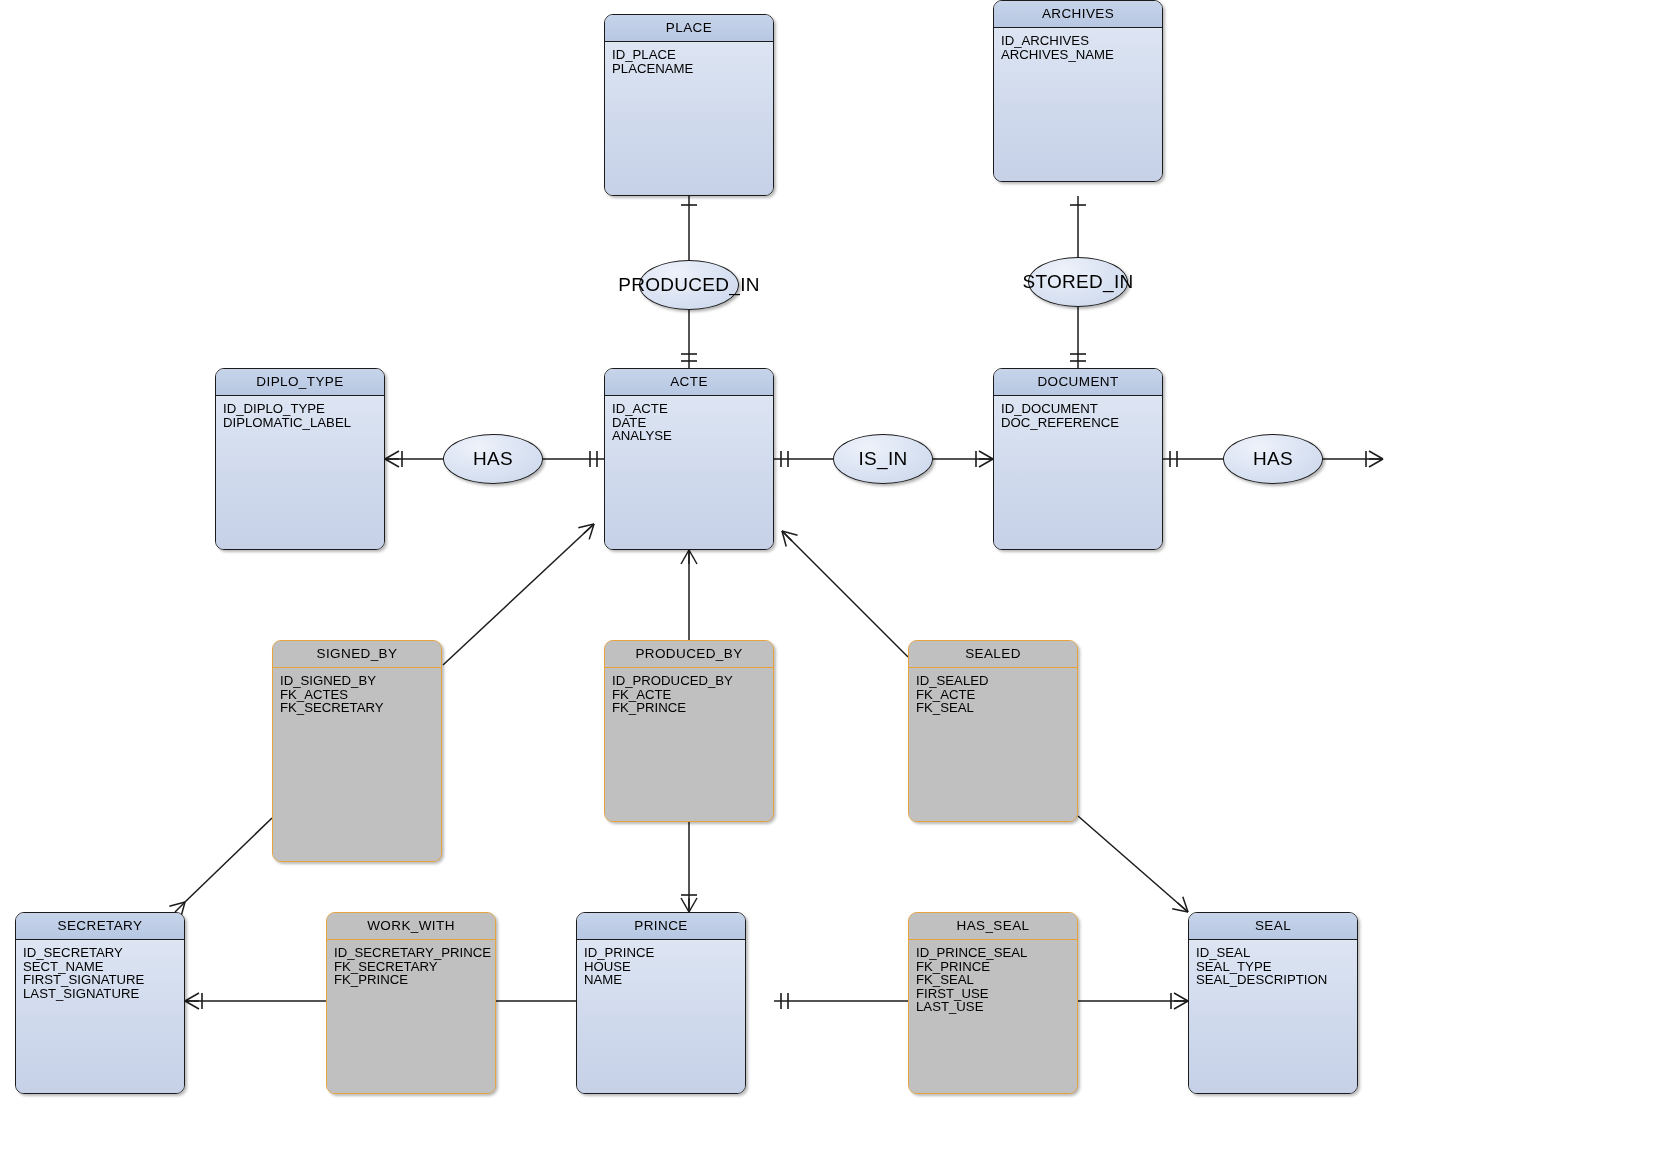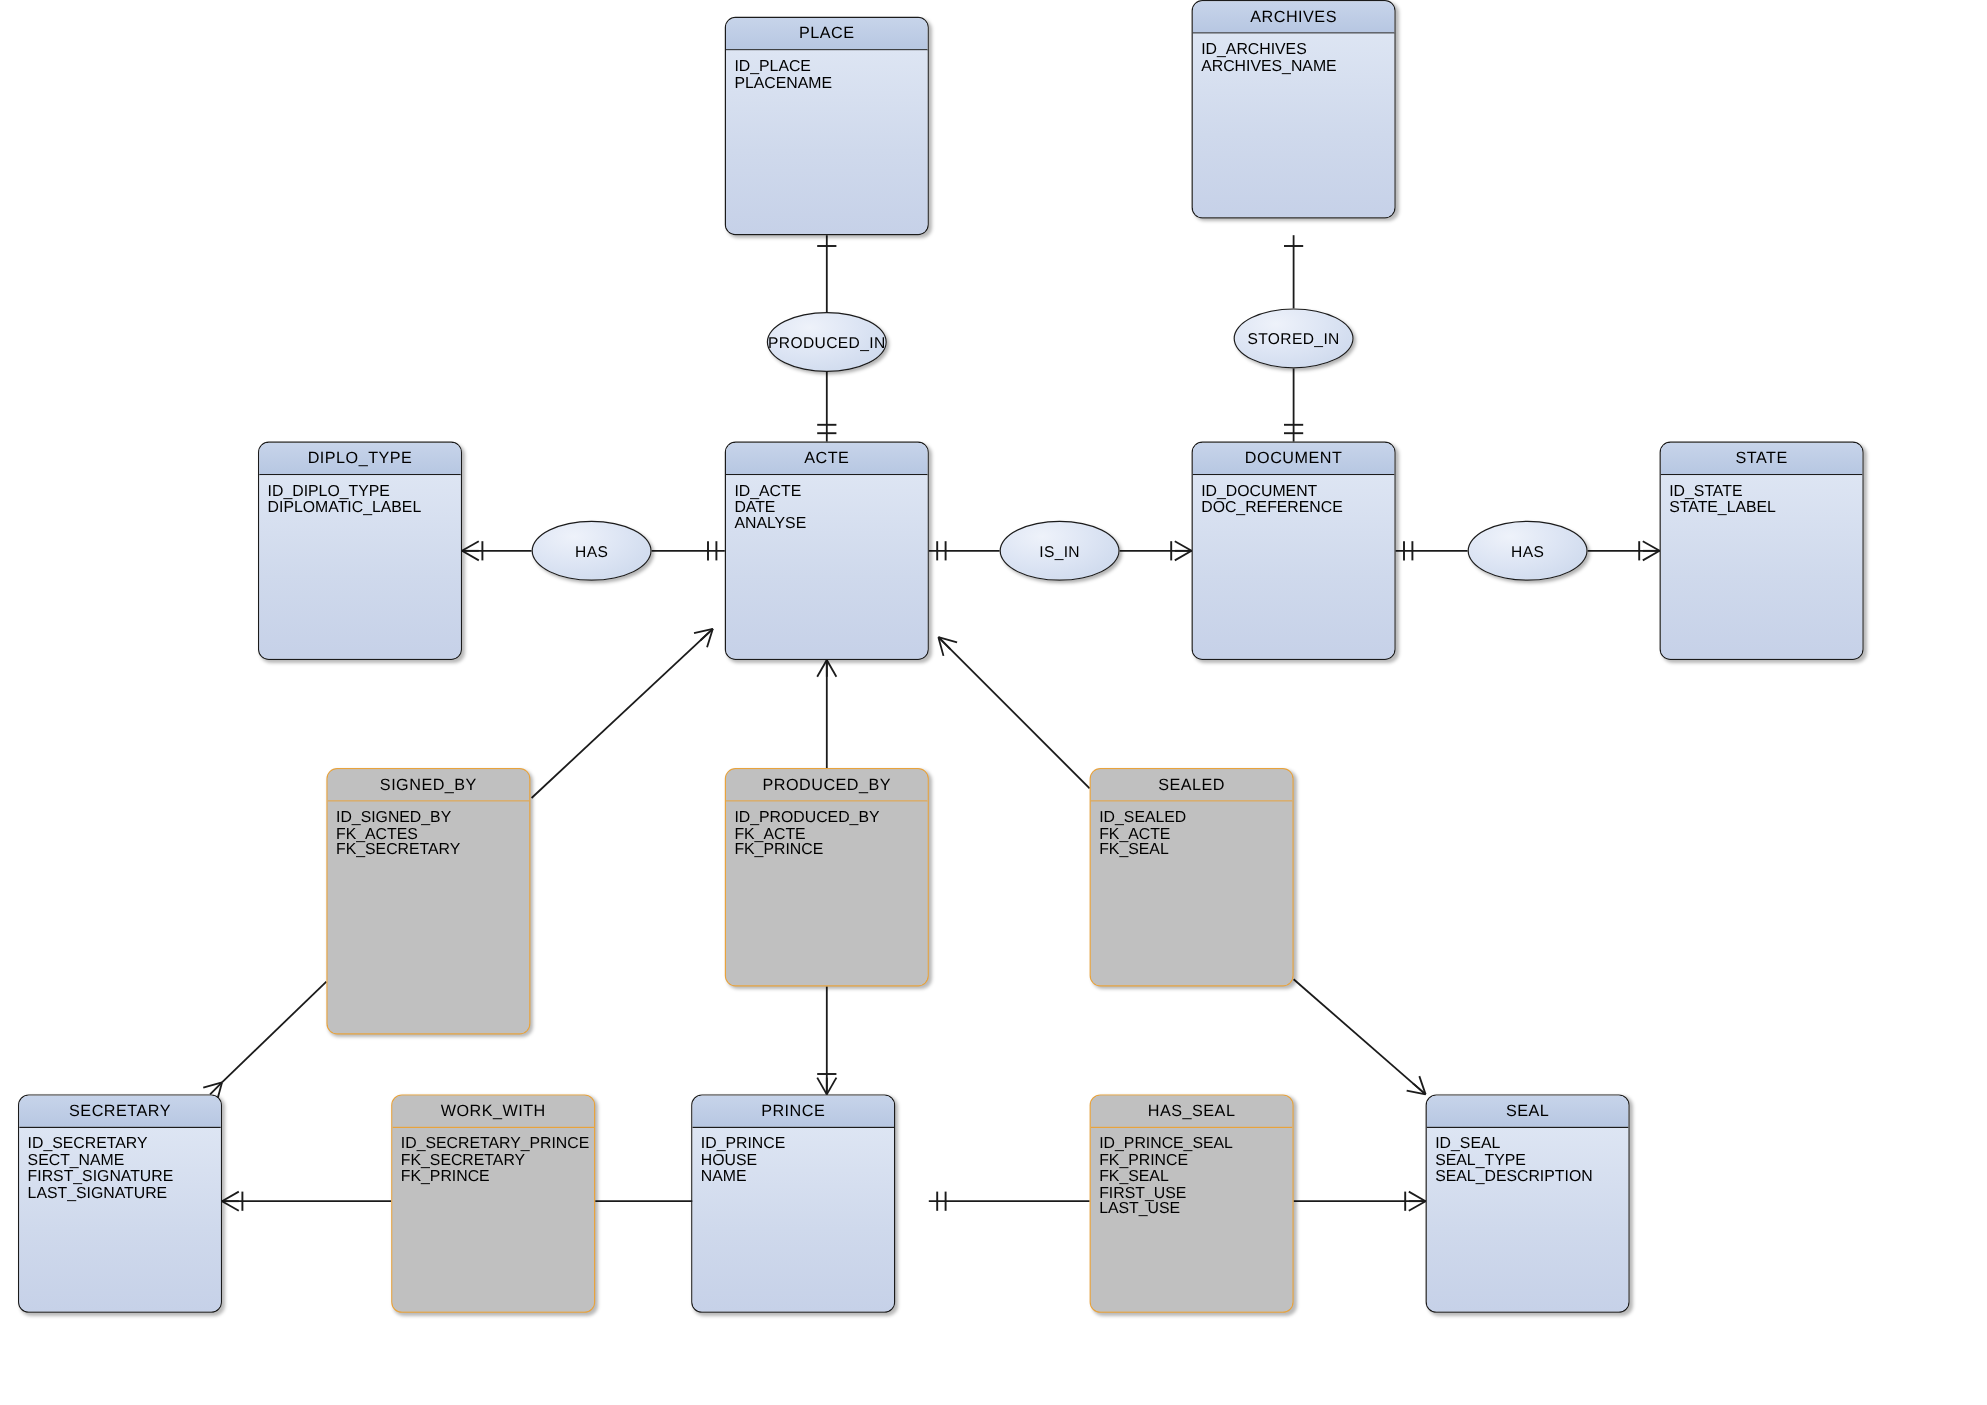--- a/index.html
+++ b/index.html
@@ -79,21 +79,21 @@
   }
   .rel {
     position: absolute;
     box-sizing: border-box;
     border: 1.5px solid #1b1b1b;
     border-radius: 50%;
     background: radial-gradient(ellipse at 35% 25%, #eef2fa 0%, #dde5f4 45%, #c8d5ea 100%);
     display: flex;
     align-items: center;
     justify-content: center;
-    font-size: 13px;
+    font-size: 19px;
     color: #000000;
     box-shadow: 2px 2px 3px rgba(0,0,0,0.3);
     letter-spacing: 0.3px;
   }
 </style>
 </head>
 <body>
 
 <div id="canvas">
   <svg id="edges" viewBox="0 0 1656 1171" width="1656" height="1171">
@@ -204,27 +204,20 @@
       </div>
     </div>
     <div class="entity strong" style="left: 604px; top: 368px; width: 170px; height: 182px;">
       <div class="entity-title">ACTE</div>
       <div class="entity-body">
         <span class="attr">ID_ACTE</span>
         <span class="attr">DATE</span>
         <span class="attr">ANALYSE</span>
       </div>
     </div>
-    <div class="entity strong" style="left: 1383px; top: 368px; width: 170px; height: 182px;">
-      <div class="entity-title">STATE</div>
-      <div class="entity-body">
-        <span class="attr">ID_STATE</span>
-        <span class="attr">STATE_LABEL</span>
-      </div>
-    </div>
     <div class="entity assoc" style="left: 272px; top: 640px; width: 170px; height: 222px;">
       <div class="entity-title">SIGNED_BY</div>
       <div class="entity-body">
         <span class="attr">ID_SIGNED_BY</span>
         <span class="attr">FK_ACTES</span>
         <span class="attr">FK_SECRETARY</span>
       </div>
     </div>
     <div class="entity assoc" style="left: 604px; top: 640px; width: 170px; height: 182px;">
       <div class="entity-title">PRODUCED_BY</div>

